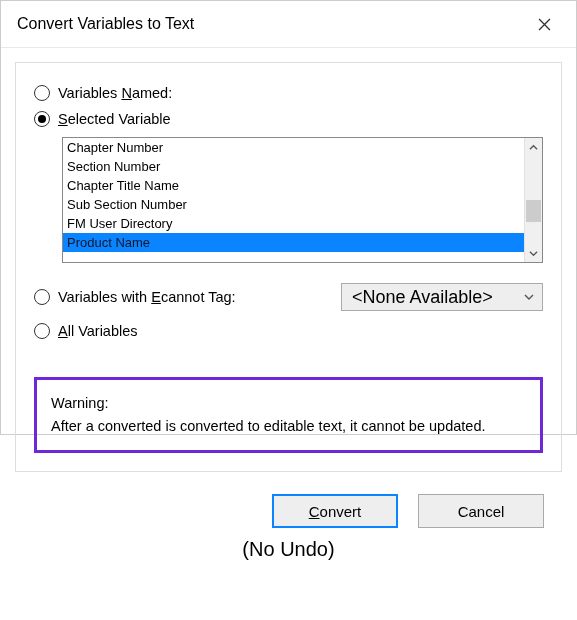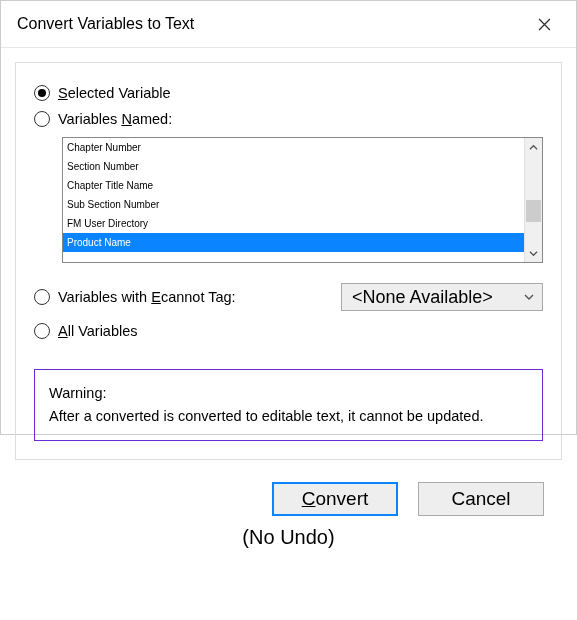--- a/index.html
+++ b/index.html
@@ -85,27 +85,27 @@
     background: #fff;
     height: 126px;
   }
   .listbox {
     flex: 1;
     overflow: hidden;
     position: relative;
   }
   .list-item {
     padding: 0 4px;
-    font-size: 10px;
+    font-size: 13px;
     line-height: 19px;
     white-space: nowrap;
   }
   .list-item.selected {
     background: #0a84ff;
-    color: #ffffff;
+    color: #0f172a;
   }
   .scrollbar {
     width: 18px;
     background: #f0f0f0;
     display: flex;
     flex-direction: column;
     justify-content: space-between;
     align-items: center;
     border-left: 1px solid #e0e0e0;
     position: relative;
@@ -139,41 +139,41 @@
     border: 1px solid #aaa;
     background: #eee;
     display: flex;
     align-items: center;
     justify-content: space-between;
     padding: 0 8px 0 10px;
     font-size: 18px;
   }
   .combo svg { width: 10px; height: 10px; }
   .warning-box {
-    border: 1px solid #6d28d9;
+    border: 3px solid #6d28d9;
     padding: 12px 14px;
-    margin-top: 20px;
+    margin-top: 28px;
     line-height: 1.6;
   }
   .warning-title { margin-bottom: 0; }
   .button-row {
     display: flex;
     justify-content: flex-end;
     gap: 20px;
     padding: 22px 18px 0 0;
   }
   .btn {
     width: 126px;
     height: 34px;
     border: 1px solid #aaa;
     background: #eee;
     display: flex;
     align-items: center;
     justify-content: center;
-    font-size: 19px;
+    font-size: 15px;
     cursor: default;
   }
   .btn.primary {
     border: 2px solid #0a84ff;
   }
   .noundo {
     text-align: center;
     padding: 10px 0 0 0;
     font-size: 20px;
   }
@@ -190,27 +190,27 @@
           <path d="M1 1 L11 11 M11 1 L1 11" stroke="#333" stroke-width="1.2" fill="none"></path>
         </svg>
     </div>
   </div>
 
   <div class="content-wrap">
 
     <div class="groupbox">
 
       <div class="radio-row">
+        <div class="radio-outer"></div>
+        <span class="radio-label"><span>Variables </span><span class="accel">N</span><span>amed:</span></span>
+      </div>
+
+      <div class="radio-row">
         <div class="radio-outer checked"></div>
         <span class="radio-label"><span></span><span class="accel">S</span><span>elected Variable</span></span>
-      </div>
-
-      <div class="radio-row">
-        <div class="radio-outer"></div>
-        <span class="radio-label"><span>Variables </span><span class="accel">N</span><span>amed:</span></span>
       </div>
 
       <div class="listbox-wrap">
         <div class="listbox">
           <div class="list-item">Chapter Number</div>
           <div class="list-item">Section Number</div>
           <div class="list-item">Chapter Title Name</div>
           <div class="list-item">Sub Section Number</div>
           <div class="list-item">FM User Directory</div>
           <div class="list-item selected">Product Name</div>

